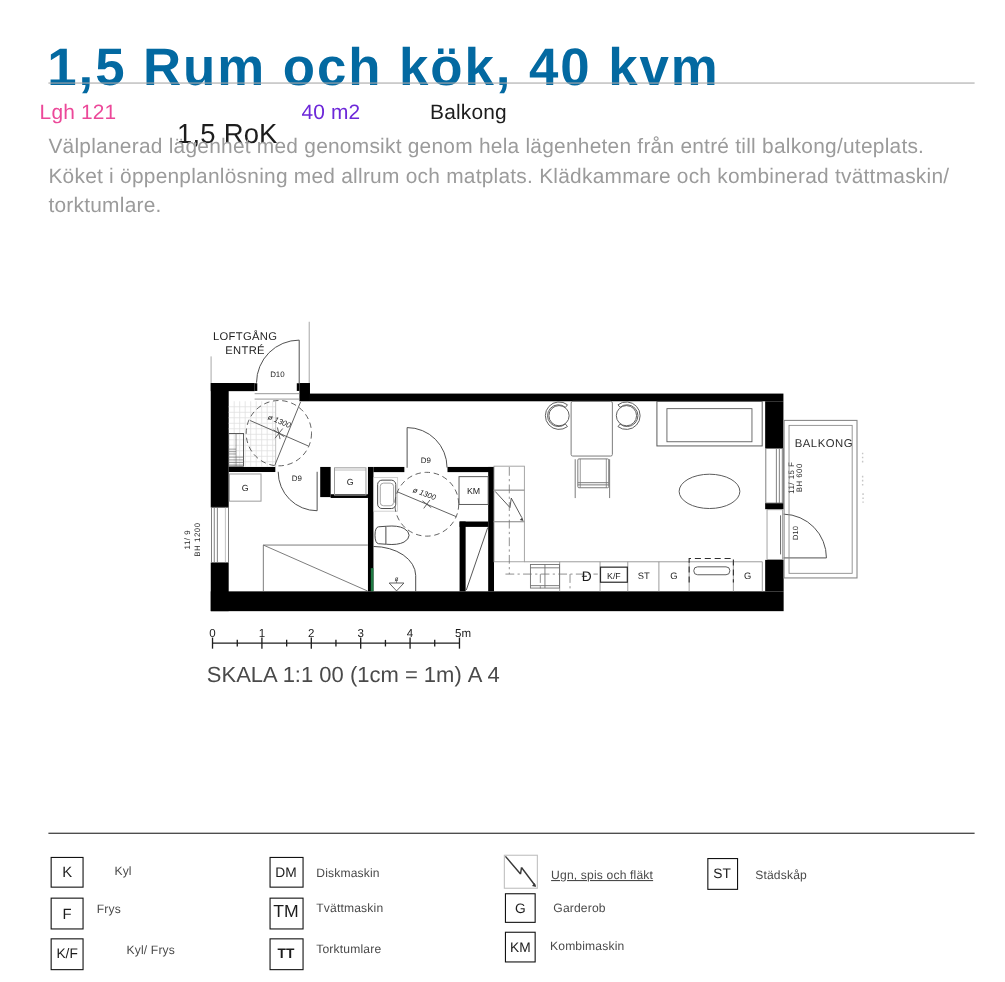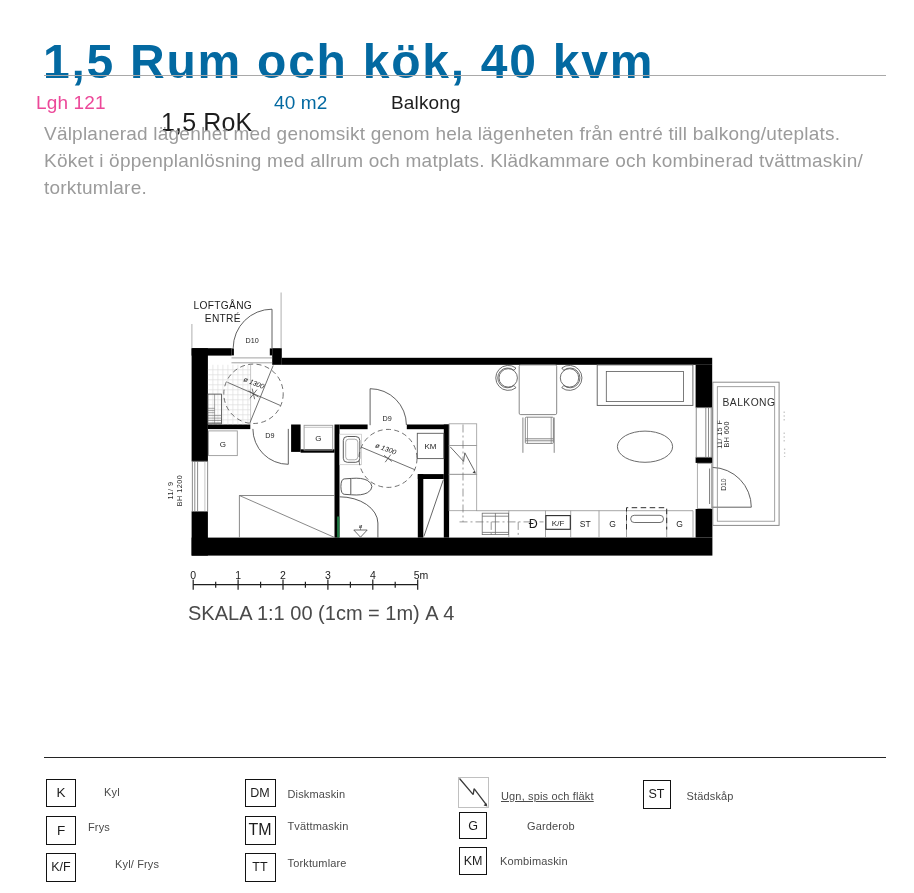--- a/index.html
+++ b/index.html
@@ -10,21 +10,21 @@
 </style>
 </head>
 <body>
 
 <div class="abs" style="left:43px;top:22px;font-size:48px;font-weight:700;color:#0369a1;letter-spacing:1.75px;margin-top:12px;">1,5 Rum och kök, 40 kvm</div>
 
 <div class="abs" style="left:44px;top:75px;width:842px;height:1px;background:#a9a9a9;"></div>
 
 <div class="abs" style="left:36px;top:92px;font-size:19px;color:#ec4899;letter-spacing:0.15px;">Lgh 121</div>
 <div class="abs" style="left:161px;top:108px;font-size:25px;color:#1d1d1d;letter-spacing:0.15px;">1,5 RoK</div>
-<div class="abs" style="left:274px;top:92px;font-size:19px;color:#0369a1;letter-spacing:0.15px;">40 m2</div>
+<div class="abs" style="left:274px;top:92px;font-size:19px;color:#6d28d9;letter-spacing:0.15px;">40 m2</div>
 <div class="abs" style="left:391px;top:92px;font-size:19px;color:#1d1d1d;letter-spacing:0.15px;">Balkong</div>
 
 <div class="abs" style="left:44px;top:120px;width:870px;font-size:19px;letter-spacing:0.22px;line-height:27px;color:#9b9b9b;">Välplanerad lägenhet med genomsikt genom hela lägenheten från entré till balkong/uteplats.<br>Köket i öppenplanlösning med allrum och matplats. Klädkammare och kombinerad tvättmaskin/<br>torktumlare.</div>
 
 <svg class="abs" style="left:0;top:0;" width="914" height="893" viewBox="0 0 914 893" fill="none">
 
 <rect x="207.9" y="364.8" width="42.7" height="59.7" fill="none"></rect>
 
 <rect x="250.6" y="364.8" width="193.2" height="59.7" fill="none"></rect>
 
@@ -379,36 +379,36 @@
 <div class="lbl" style="left:88px;top:858px;padding-left:27px;">Kyl/ Frys</div>
 
 <div class="box" style="left:244.5px;top:778.5px;width:31px;height:28.5px;font-size:12.5px;">DM</div>
 
 <div class="lbl" style="left:287.5px;top:788px;">Diskmaskin</div>
 
 <div class="box" style="left:244.5px;top:816px;width:31px;height:28.5px;font-size:16px;">TM</div>
 
 <div class="lbl" style="left:287.5px;top:819.5px;">Tvättmaskin</div>
 
-<div class="box" style="left:244.5px;top:853px;width:31px;height:28.5px;font-size:12.5px;">TT</div>
+<div class="box" style="left:244.5px;top:853px;width:31px;height:28.5px;font-size:12.5px;font-weight:bold;">TT</div>
 
 <div class="lbl" style="left:287.5px;top:857px;">Torktumlare</div>
 
 <div class="abs" style="left:458px;top:777px;width:31px;height:31px;border:1px solid #c0c0c0;box-sizing:border-box;">
 <svg width="29" height="29" viewBox="0 0 29 29">
       <path d="M0.5,0.5 L14.2,16.6 M14.2,16.6 L15.1,10.6 M15.1,10.6 L27.6,27.2" stroke="#3a3a3a" stroke-width="1.3" fill="none"></path>
       <path d="M28.4,28.4 l-3.8,-1.0 l2.5,-2.6z" fill="#3a3a3a"></path>
     </svg>
 </div>
 
 <div class="lbl" style="left:501px;top:790px;text-decoration:underline;">Ugn, spis och fläkt</div>
 
 <div class="box" style="left:459px;top:812px;width:28px;height:27px;font-size:12.5px;">G</div>
 
-<div class="lbl" style="left:503px;top:820px;margin-left:24px;">Garderob</div>
+<div class="lbl" style="left:503px;top:820px;">Garderob</div>
 
 <div class="box" style="left:459px;top:847px;width:28px;height:28px;font-size:12.5px;">KM</div>
 
 <div class="lbl" style="left:500px;top:854.5px;">Kombimaskin</div>
 
 <div class="box" style="left:642.5px;top:779.5px;width:28px;height:29px;font-size:12.5px;">ST</div>
 
 <div class="lbl" style="left:686.5px;top:789.5px;">Städskåp</div>
 
 </body></html>

